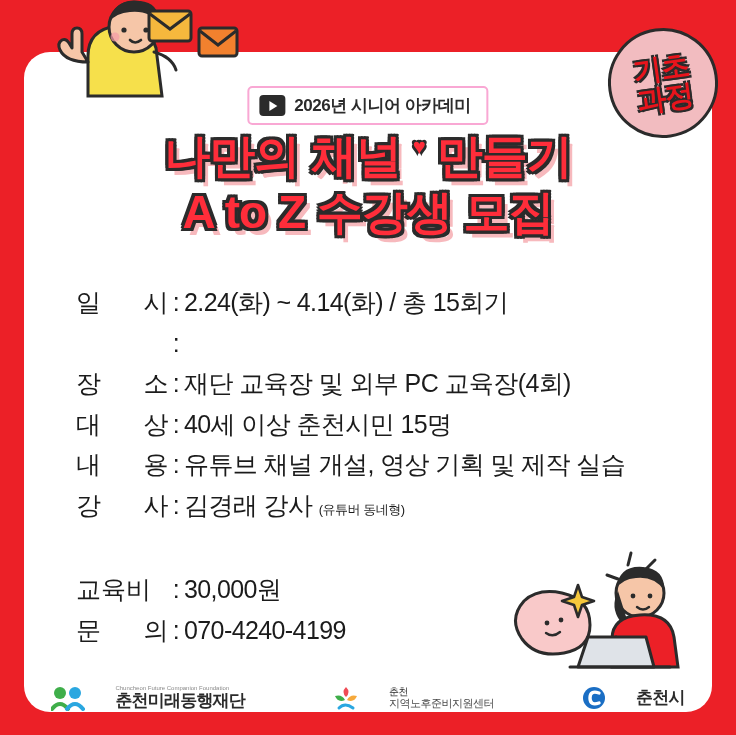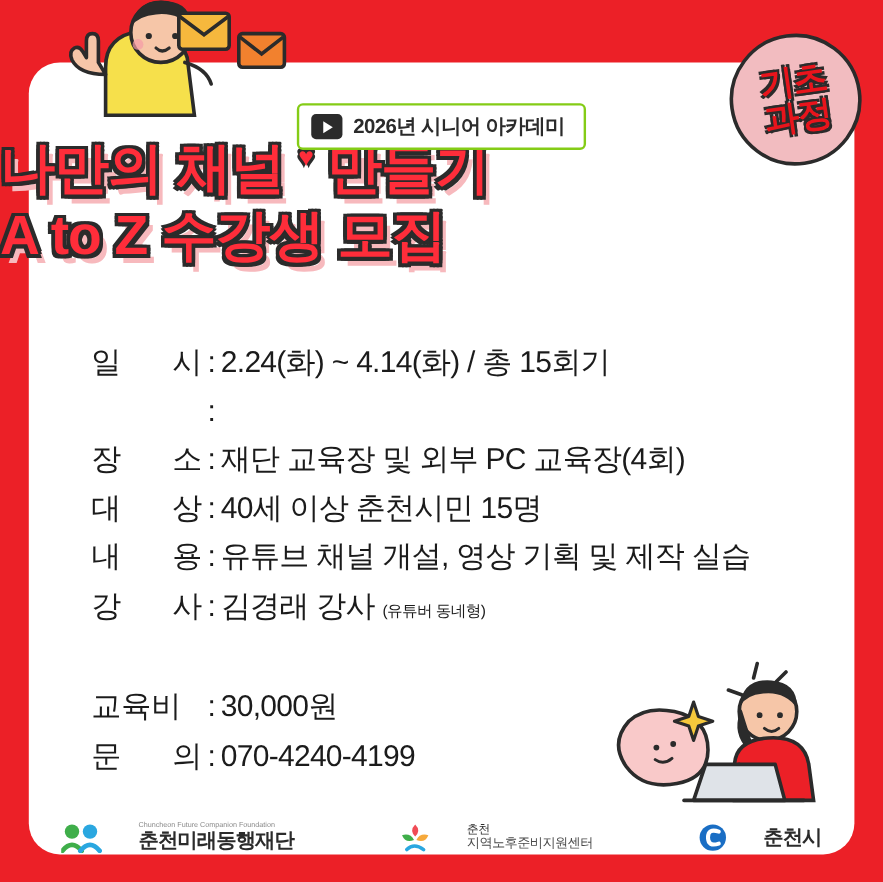--- a/index.html
+++ b/index.html
@@ -75,21 +75,21 @@
   }
   
   .tag {
     position: absolute;
     left: 50%;
     transform: translateX(-50%);
     top: 86px;
     display: flex;
     align-items: center;
     gap: 9px;
-    border: 2px solid #84cc16;
+    border: 2px solid #f9a8d4;
     border-radius: 5px;
     background: #ffffff;
     padding: 6px 16px 6px 10px;
     z-index: 5;
   }
   .tag .play {
     width: 26px;
     height: 21px;
     background: #2b2b2b;
     border-radius: 4px;
@@ -109,22 +109,22 @@
     font-size: 17px;
     font-weight: bold;
     color: #2b2b2b;
     letter-spacing: -0.5px;
   }
   
   .headline {
     position: absolute;
     left: 0;
     right: 0;
-    top: 112px;
-    text-align: left;
+    top: 128px;
+    text-align: center;
     z-index: 4;
   }
   .headline .line {
     font-size: 46px;
     font-weight: bold;
     letter-spacing: -1px;
     color: #ff2d3a;
     line-height: 1.22;
     text-shadow:
       -3px -3px 0 #2b2b2b, 3px -3px 0 #2b2b2b,

